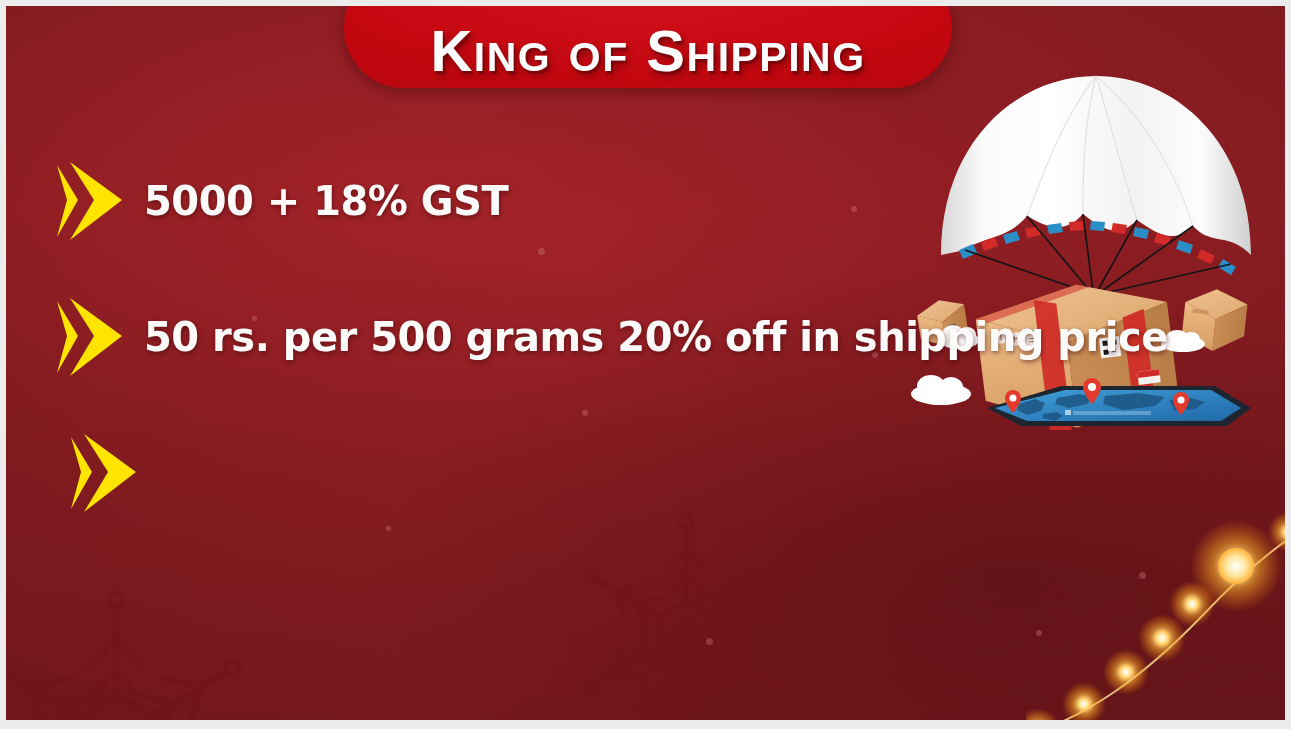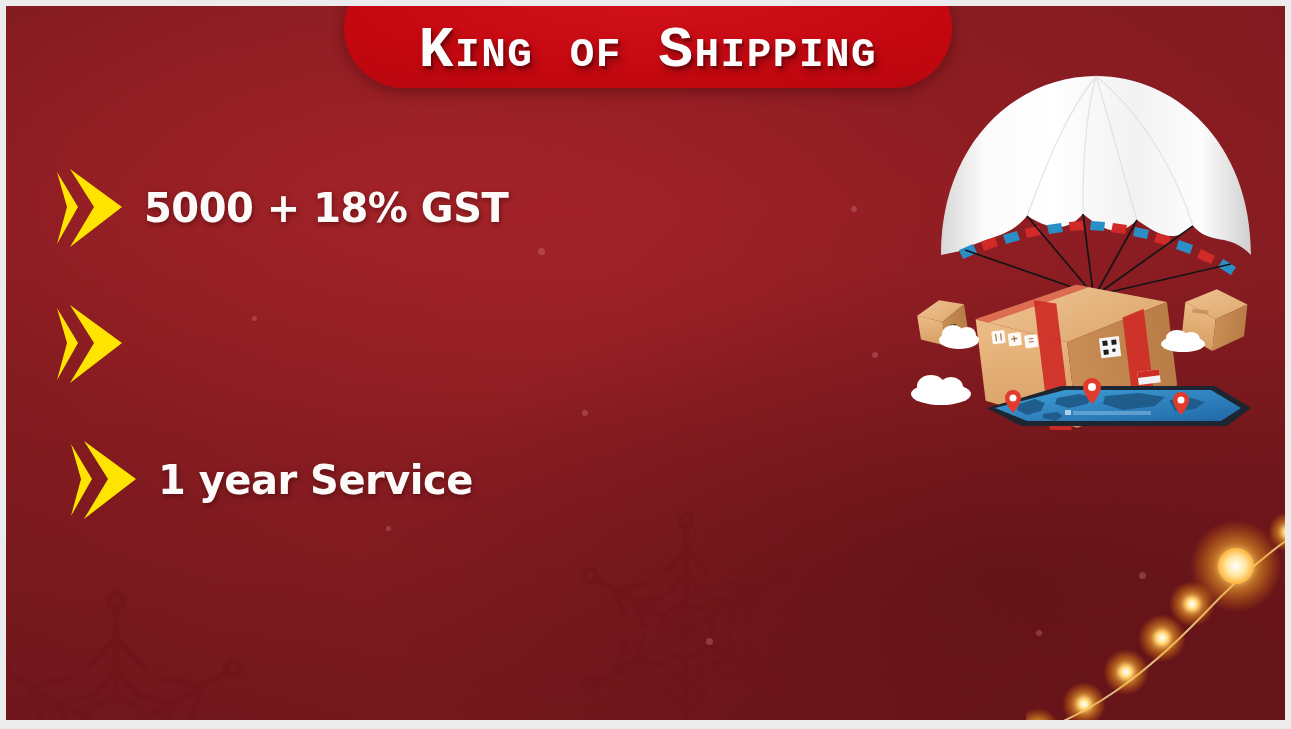--- a/index.html
+++ b/index.html
@@ -70,38 +70,38 @@
     border-radius: 62px;
     background: radial-gradient(120% 160% at 50% 22%, #d1111c 0%, #c3070f 45%, #a60610 100%);
     box-shadow: 0 4px 14px rgba(60,4,8,0.45);
     display: flex;
     align-items: flex-end;
     justify-content: center;
     padding-bottom: 8px;
     box-sizing: border-box;
   }
   .title-text {
-    font-family: Liberation Mono, monospace;
+    font-family: Liberation Sans, sans-serif;
     font-variant: small-caps;
     font-weight: 700;
     font-size: 58px;
     line-height: 1;
     letter-spacing: 1.5px;
     color: #fdfdfd;
     text-shadow:
       2px 3px 0 rgba(95,5,10,0.55),
       3px 5px 7px rgba(60,0,4,0.45);
     white-space: nowrap;
   }
 
   
   .bullets {
     position: absolute;
     left: 48px;
-    top: 156px;
+    top: 149px;
     width: 1180px;
   }
   .bullet {
     display: flex;
     align-items: center;
     height: 92px;
     margin-bottom: 44px;
   }
   .bullet:last-child { margin-bottom: 0; }
 
@@ -450,28 +450,28 @@
         </svg>
         <div class="bullet-text">5000 + 18% GST</div>
       </div>
 
 
       <div class="bullet">
         <svg class="arrow" viewBox="0 0 72 84">
           <path d="M16 3 L68 41 L16 81 L40 41 Z" fill="#ffe400"></path>
           <path d="M3 6 L24 41 L3 78 L13 41 Z" fill="#ffe400"></path>
         </svg>
+        <div class="bullet-text">50 rs. per 500 grams  20% off in shipping price</div>
       </div>
 
       <div class="bullet indent">
         <svg class="arrow" viewBox="0 0 72 84">
           <path d="M16 3 L68 41 L16 81 L40 41 Z" fill="#ffe400"></path>
           <path d="M3 6 L24 41 L3 78 L13 41 Z" fill="#ffe400"></path>
         </svg>
-        <div class="bullet-text">1 year Service</div>
       </div>
 
     </div>
   </div>
 
   <div class="frame-top"></div>
   <div class="frame-bottom"></div>
   <div class="frame-left"></div>
   <div class="frame-right"></div>
 

